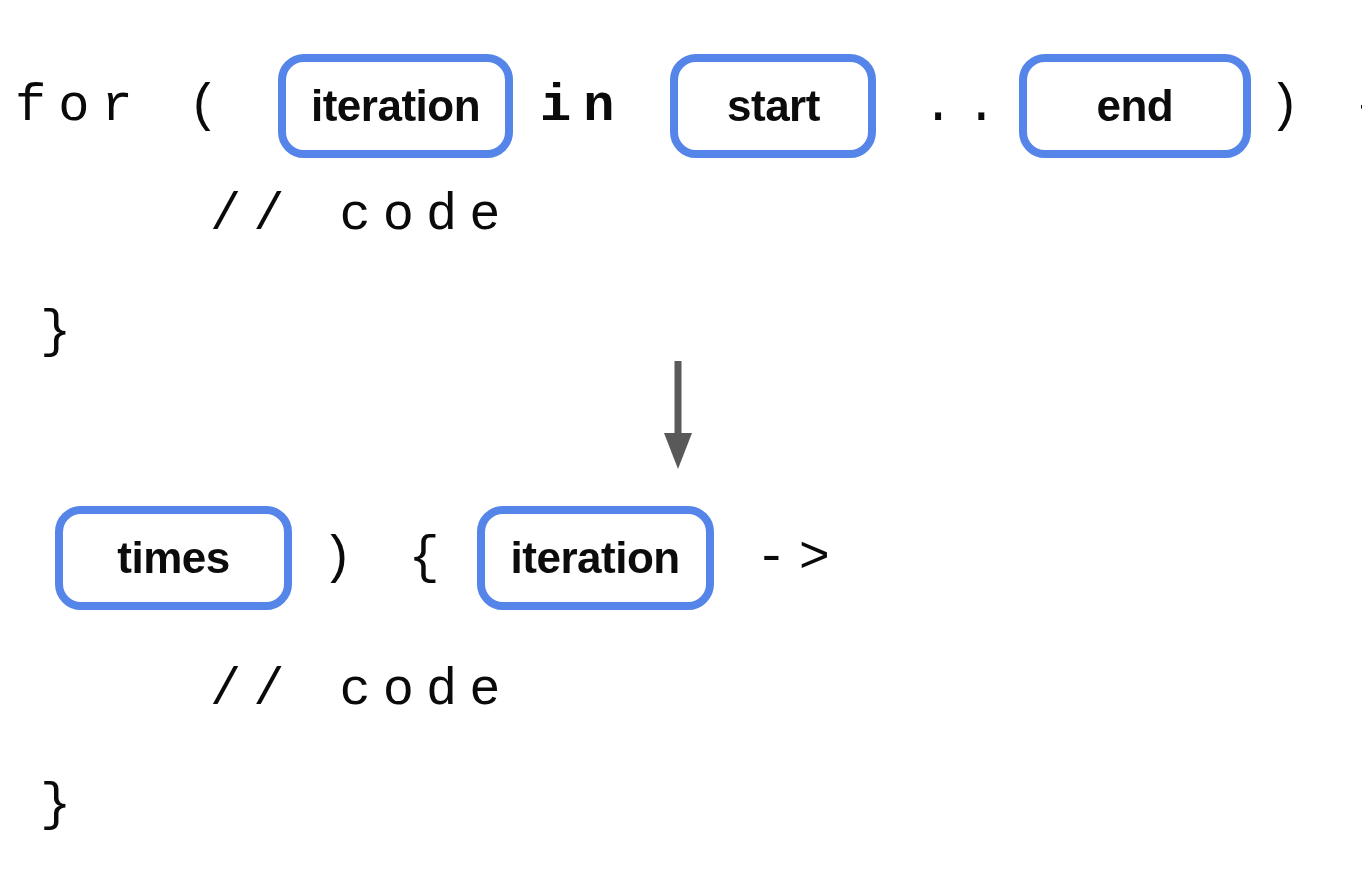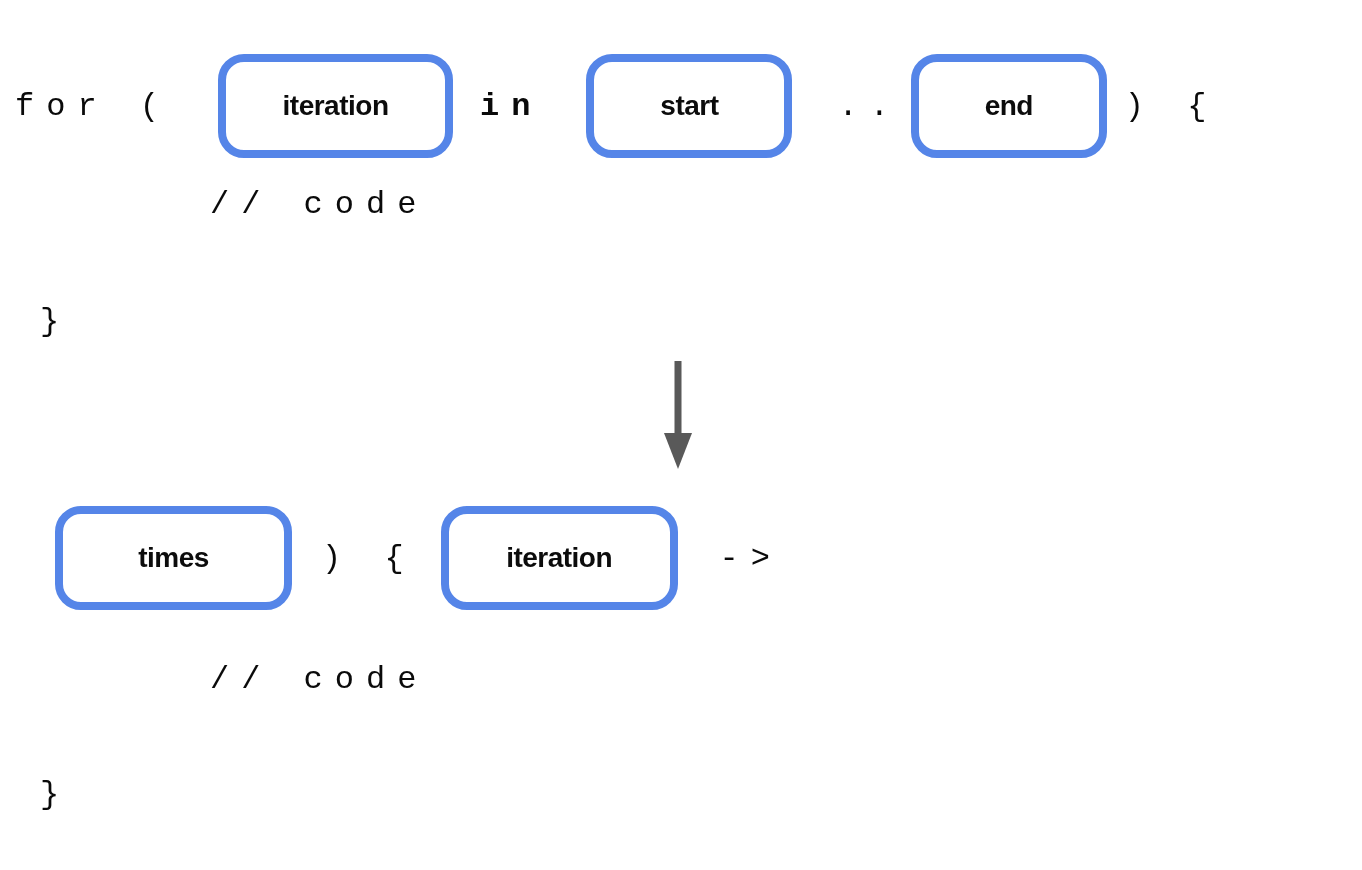--- a/index.html
+++ b/index.html
@@ -11,50 +11,50 @@
     font-family:"Liberation Sans", sans-serif;
   }
   .row{
     position:absolute;
     display:flex;
     align-items:center;
     white-space:pre;
   }
   .mono{
     font-family:"Liberation Mono","DejaVu Sans Mono",monospace;
-    font-size:32px;
+    font-size:52px;
     letter-spacing:12px;
     color:#0a0a0a;
     font-weight:400;
     white-space:pre;
   }
   .slot{
     box-sizing:border-box;
     height:104px;
     border:8px solid var(--slot-border,#5585e8);
     border-radius:26px;
     background:#ffffff;
     display:flex;
     align-items:center;
     justify-content:center;
   }
   .slot-label{
     font-family:"Liberation Sans","DejaVu Sans",sans-serif;
     font-weight:700;
-    font-size:28px;
+    font-size:44px;
     letter-spacing:-0.5px;
     color:#0c0c0c;
   }
   
   .line-for{top:53px;left:15px;height:106px;}
   .slot-iteration{width:235px;margin-left:47px;}
   .kw-in{margin-left:27px;font-weight:bold;}
   .slot-start{width:206px;margin-left:44px;}
   .op-range{margin-left:46px;}
-  .slot-end{width:196px;margin-left:10px;}
+  .slot-end{width:232px;margin-left:10px;}
   .close-for{margin-left:18px;}
   
   .line-comment-1{top:186px;left:210px;}
   
   .line-close-1{top:303px;left:40px;}
   
   .arrow-wrap{position:absolute;left:662px;top:361px;width:32px;height:108px;}
   
   .line-repeat{top:505px;left:55px;height:106px;}
   .slot-times{width:237px;margin-left:0;}

